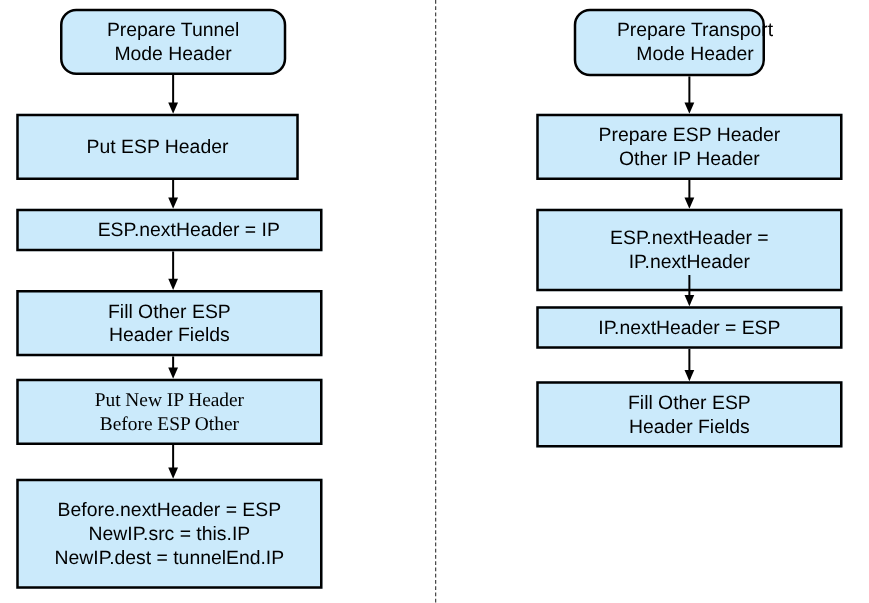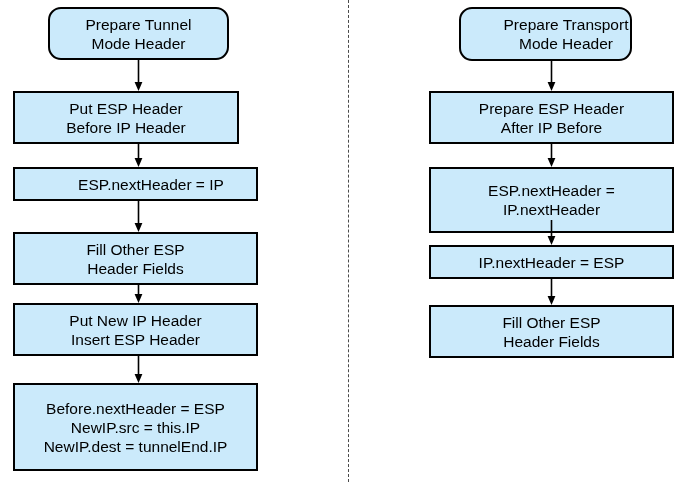--- a/index.html
+++ b/index.html
@@ -63,32 +63,31 @@
 </head>
 <body>
 
 <div id="canvas">
     <div class="node rounded" style="left: 48px; top: 7px; width: 181px; height: 53px; background: rgb(203, 234, 251); border-color: rgb(0, 0, 0);">
       <span class="line">Prepare Tunnel</span>
       <span class="line">Mode Header</span>
     </div>
     <div class="node" style="left: 13px; top: 91px; width: 226px; height: 53px; background: rgb(203, 234, 251); border-color: rgb(0, 0, 0);">
       <span class="line">Put ESP Header</span>
-      <span class="line">Before IP Header</span>
     </div>
     <div class="node" style="left: 13px; top: 167px; width: 245px; height: 34px; background: rgb(203, 234, 251); border-color: rgb(0, 0, 0); padding-left: 31px;">
       <span class="line">ESP.nextHeader = IP</span>
     </div>
     <div class="node" style="left: 13px; top: 232px; width: 245px; height: 53px; background: rgb(203, 234, 251); border-color: rgb(0, 0, 0);">
       <span class="line">Fill Other ESP</span>
       <span class="line">Header Fields</span>
     </div>
-    <div class="node" style="left: 13px; top: 303px; width: 245px; height: 53px; background: rgb(203, 234, 251); border-color: rgb(0, 0, 0);">
+    <div class="node" style="left: 13px; top: 303px; width: 245px; height: 53px; background: rgb(203, 234, 251); border-color: rgb(0, 0, 0); font-family: Liberation Serif, serif;">
       <span class="line">Put New IP Header</span>
-      <span class="line">Insert ESP Header</span>
+      <span class="line">Before ESP Other</span>
     </div>
     <div class="node" style="left: 13px; top: 383px; width: 245px; height: 88px; background: rgb(203, 234, 251); border-color: rgb(0, 0, 0);">
       <span class="line">Before.nextHeader = ESP</span>
       <span class="line">NewIP.src = this.IP</span>
       <span class="line">NewIP.dest = tunnelEnd.IP</span>
     </div>
     <div class="arrow" style="left: 132px; top: 60px;"><svg width="13" height="31" viewBox="0 0 13 31">
         <line x1="6.5" y1="0" x2="6.5" y2="24" stroke="#000000" stroke-width="1.6"></line>
         <polygon points="2.6,22 10.4,22 6.5,31" fill="#000000"></polygon>
       </svg></div>
@@ -101,27 +100,27 @@
         <polygon points="2.6,22 10.4,22 6.5,31" fill="#000000"></polygon>
       </svg></div>
     <div class="arrow" style="left: 132px; top: 285px;"><svg width="13" height="18" viewBox="0 0 13 18">
         <line x1="6.5" y1="0" x2="6.5" y2="11" stroke="#000000" stroke-width="1.6"></line>
         <polygon points="2.6,9 10.4,9 6.5,18" fill="#000000"></polygon>
       </svg></div>
     <div class="arrow" style="left: 132px; top: 356px;"><svg width="13" height="27" viewBox="0 0 13 27">
         <line x1="6.5" y1="0" x2="6.5" y2="20" stroke="#000000" stroke-width="1.6"></line>
         <polygon points="2.6,18 10.4,18 6.5,27" fill="#000000"></polygon>
       </svg></div>
-    <div class="node rounded" style="left: 459px; top: 7px; width: 173px; height: 54px; background: rgb(203, 234, 251); border-color: rgb(0, 0, 0); padding-left: 41px;">
+    <div class="node rounded" style="left: 459px; top: 7px; width: 153px; height: 54px; background: rgb(203, 234, 251); border-color: rgb(0, 0, 0); padding-left: 41px;">
       <span class="line">Prepare Transport</span>
       <span class="line">Mode Header</span>
     </div>
     <div class="node" style="left: 429px; top: 91px; width: 245px; height: 53px; background: rgb(203, 234, 251); border-color: rgb(0, 0, 0);">
       <span class="line">Prepare ESP Header</span>
-      <span class="line">After IP Before</span>
+      <span class="line">Other IP Header</span>
     </div>
     <div class="node" style="left: 429px; top: 167px; width: 245px; height: 66px; background: rgb(203, 234, 251); border-color: rgb(0, 0, 0); align-items: center;">
       <span class="line">ESP.nextHeader =</span>
       <span class="line">IP.nextHeader</span>
     </div>
     <div class="node" style="left: 429px; top: 245px; width: 245px; height: 34px; background: rgb(203, 234, 251); border-color: rgb(0, 0, 0);">
       <span class="line">IP.nextHeader = ESP</span>
     </div>
     <div class="node" style="left: 429px; top: 305px; width: 245px; height: 53px; background: rgb(203, 234, 251); border-color: rgb(0, 0, 0);">
       <span class="line">Fill Other ESP</span>

